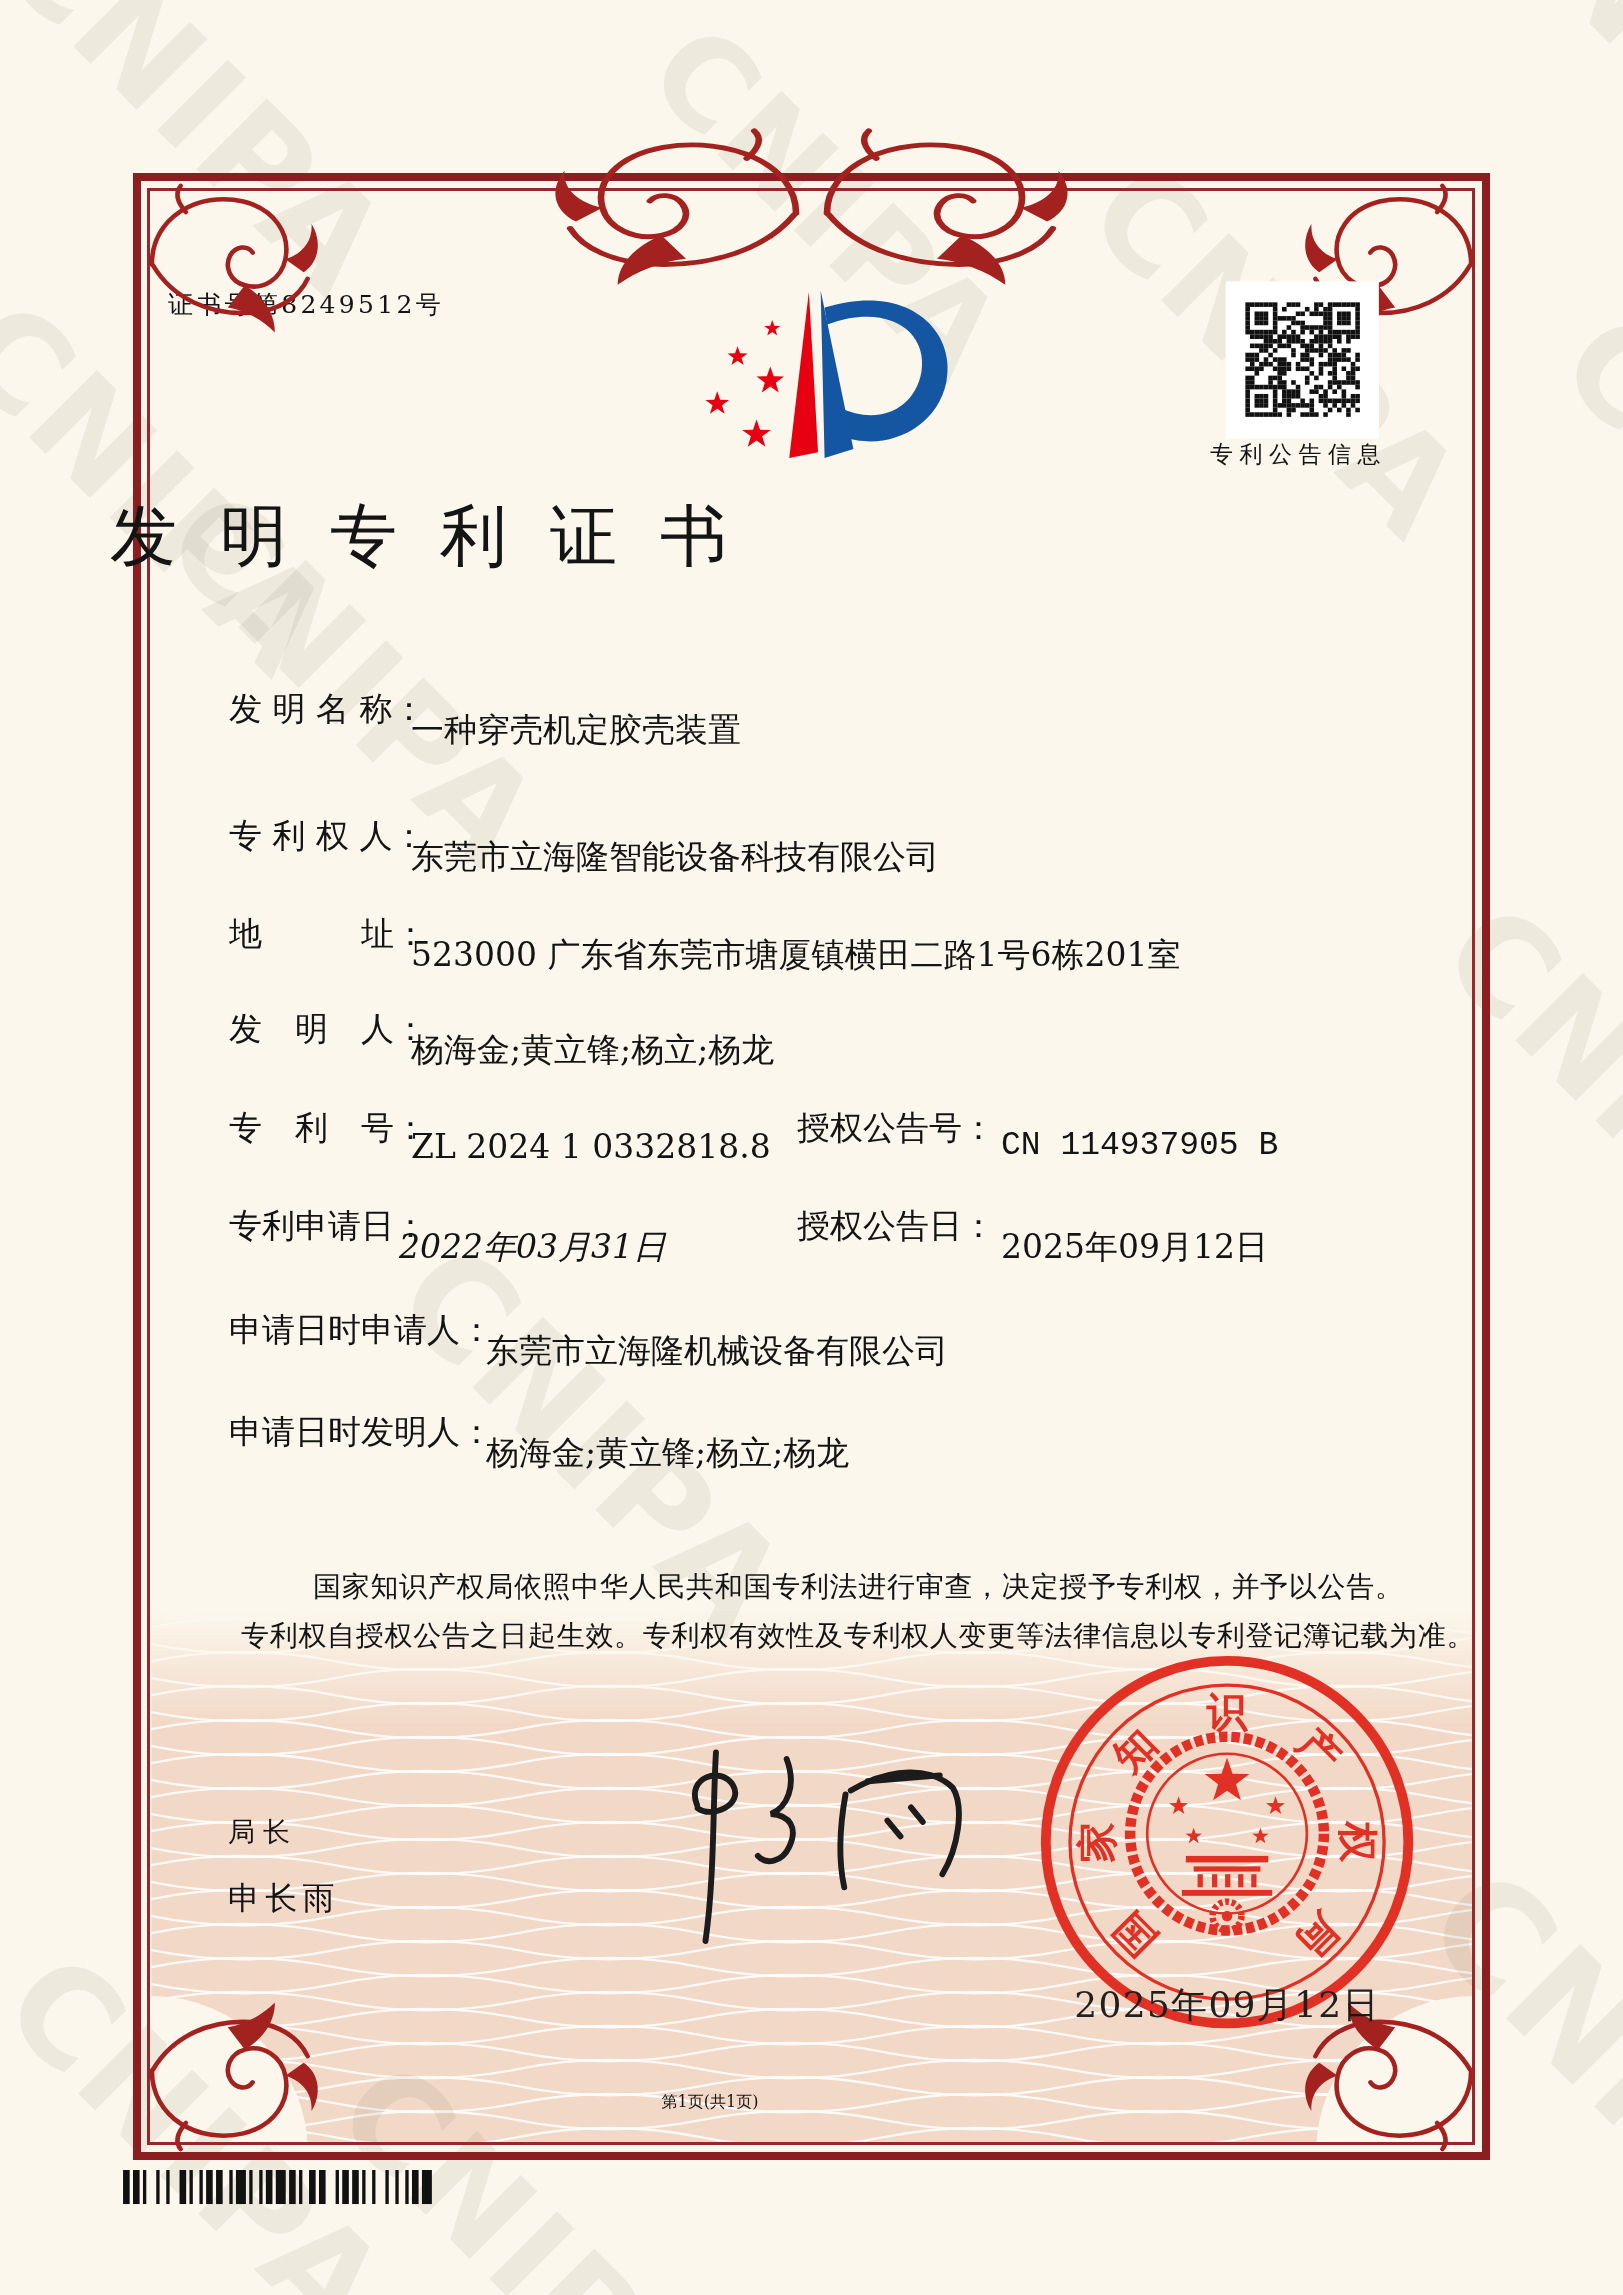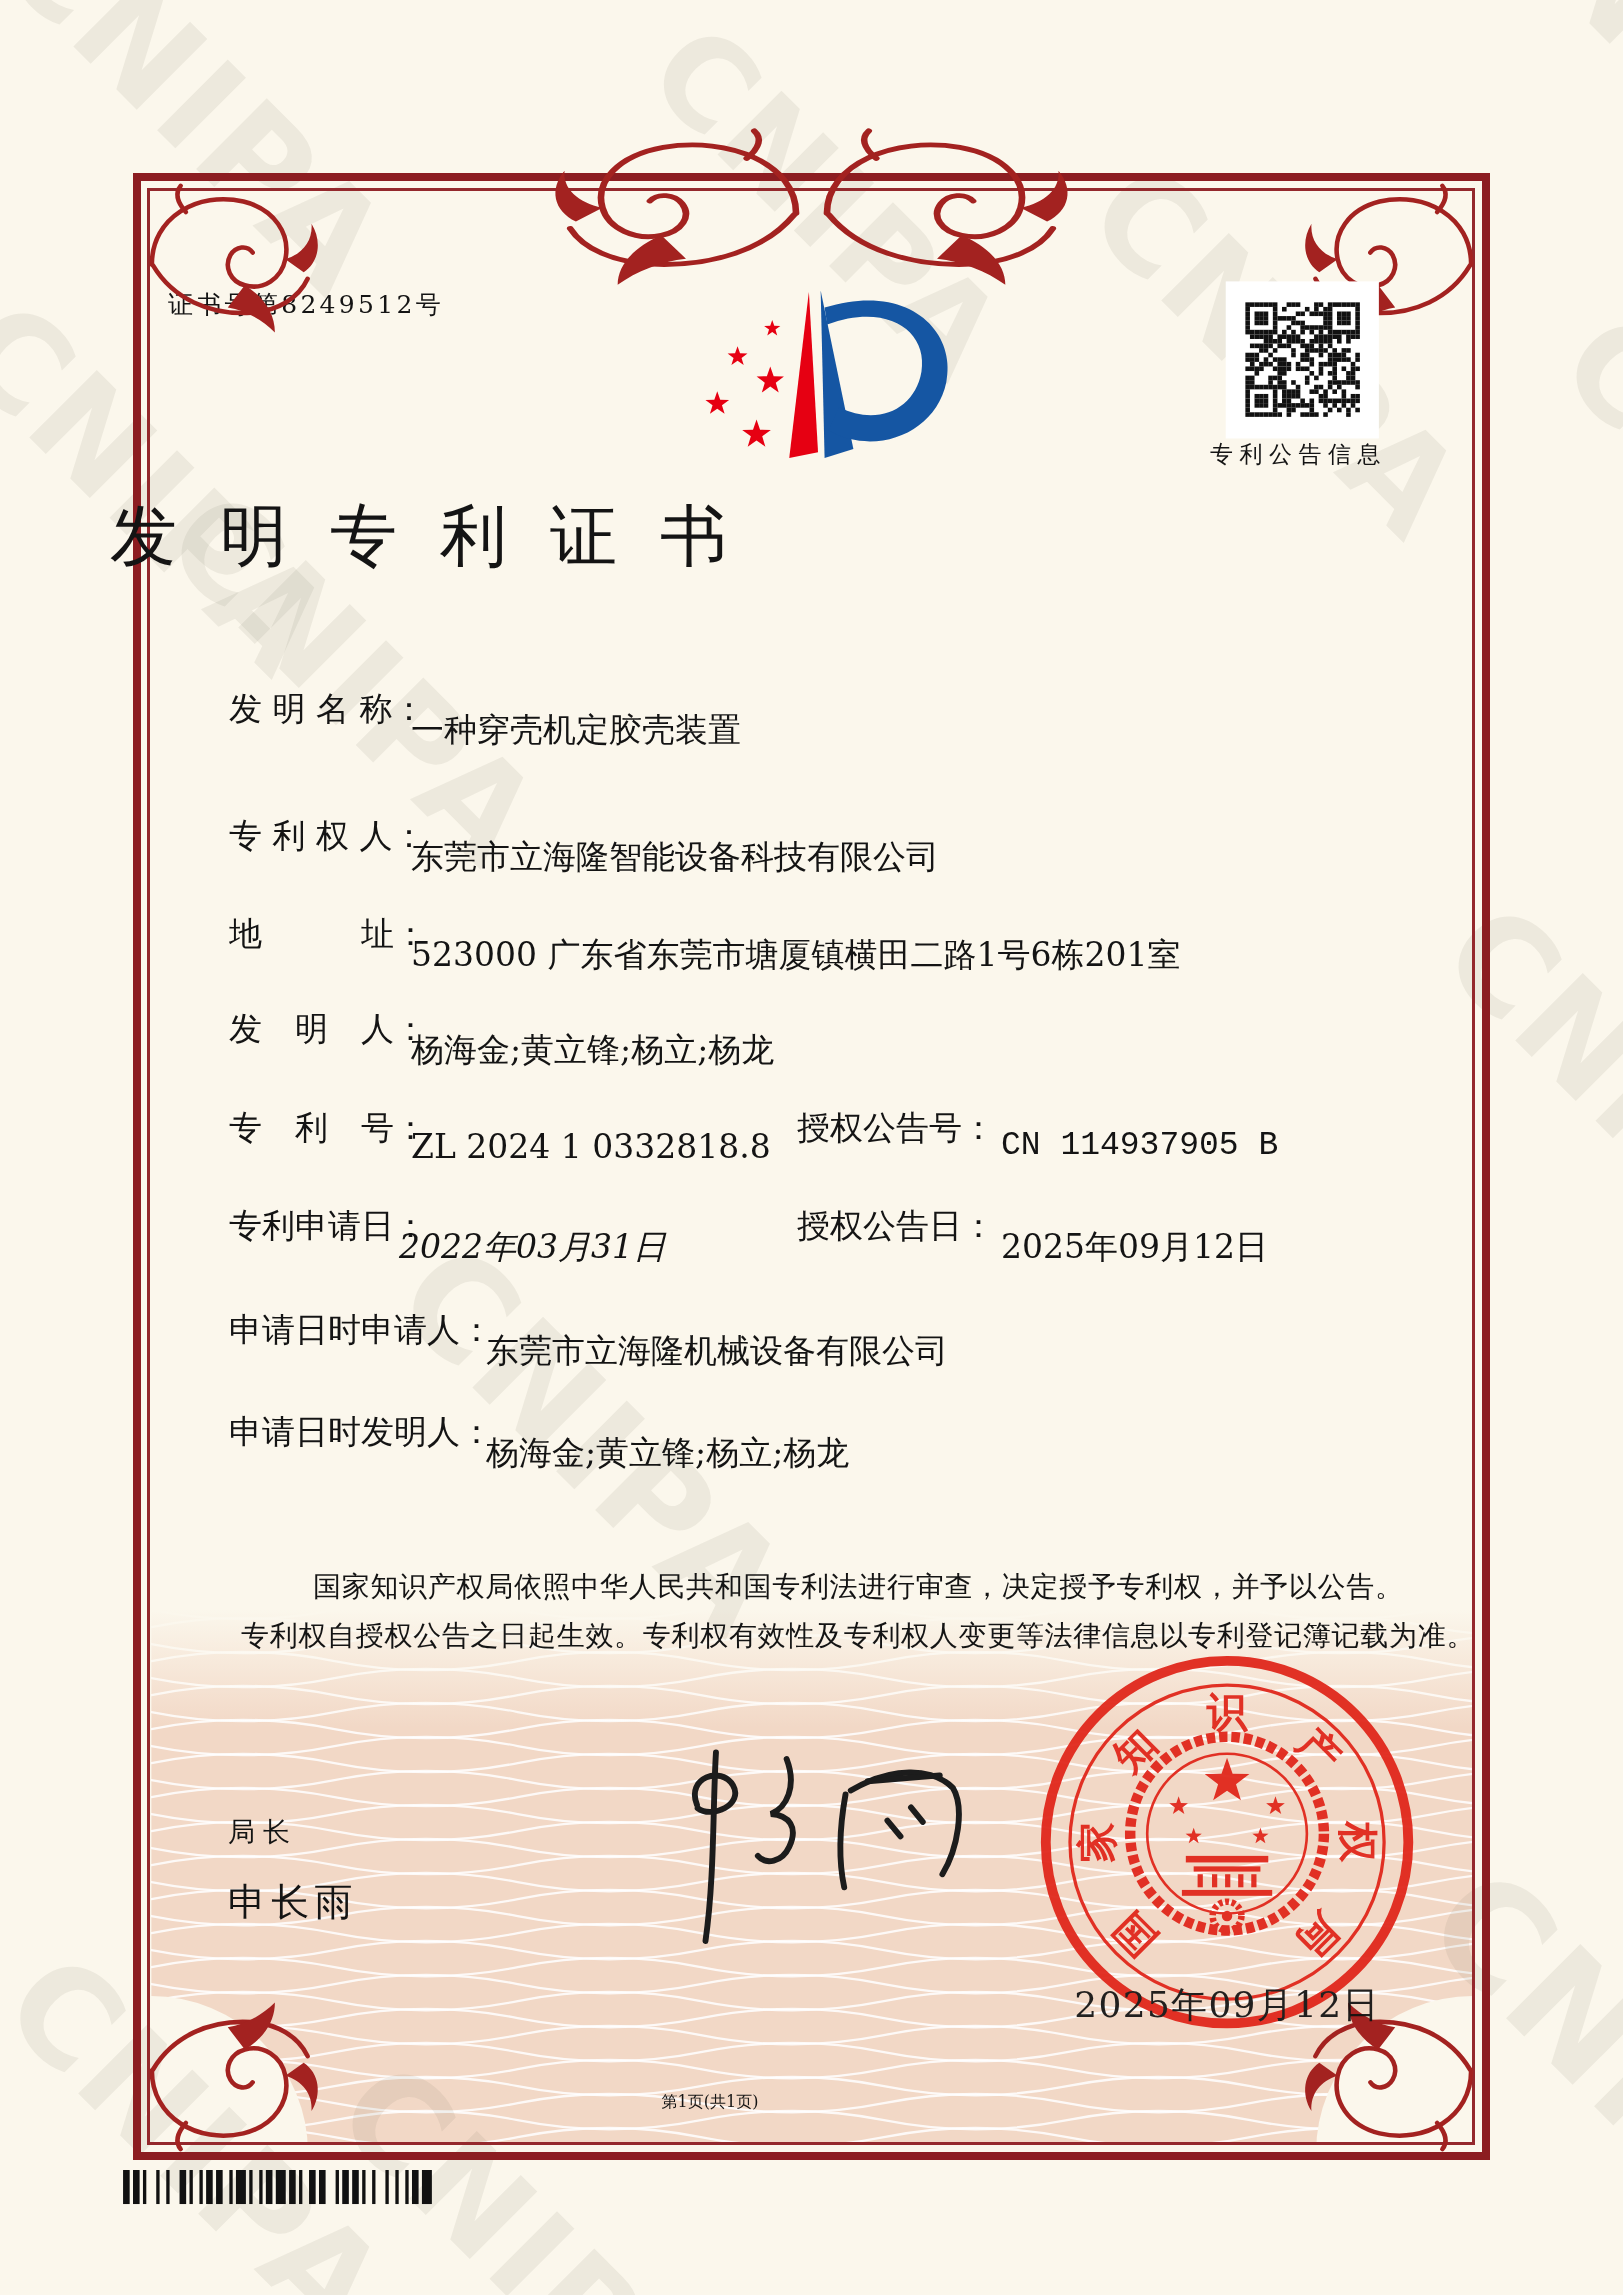--- a/index.html
+++ b/index.html
@@ -32,21 +32,21 @@
     letter-spacing:43px;font-weight:500;}
   .frow{position:absolute;z-index:5;font-size:33px;white-space:nowrap;}
   .frow .lab{position:absolute;left:0;top:0;}
   .frow .val{position:absolute;top:0;margin-top:21px;}
   #qr-label{left:1210px;top:428px;font-size:23px;letter-spacing:6.5px;margin-top:11px;}
   .stmt{left:0;width:1623px;font-size:28px;letter-spacing:0.7px;z-index:5;position:absolute;}
   #stmt1{top:1568px;left:313px;}
   #stmt2{top:1617px;left:241px;}
   #officer-title{left:228px;top:1814px;font-size:27px;letter-spacing:7.9px;
     font-family:"DejaVu Sans","Liberation Sans",sans-serif;}
-  #officer-name{left:228px;top:1877px;font-size:38px;letter-spacing:5.2px;
+  #officer-name{left:228px;top:1877px;font-size:32px;letter-spacing:5.2px;
     font-family:Liberation Mono, monospace;}
   #page-info{left:0;width:1420px;text-align:center;top:2092px;font-size:16px;z-index:5;position:absolute;}
   
   #deco{position:absolute;left:0;top:0;z-index:6;pointer-events:none;}
   .flourish{stroke:#a32220;fill:none;stroke-width:7;stroke-linecap:round;}
   .flourish-fill{fill:#a32220;stroke:none;}
 </style>
 </head>
 <body>
 

